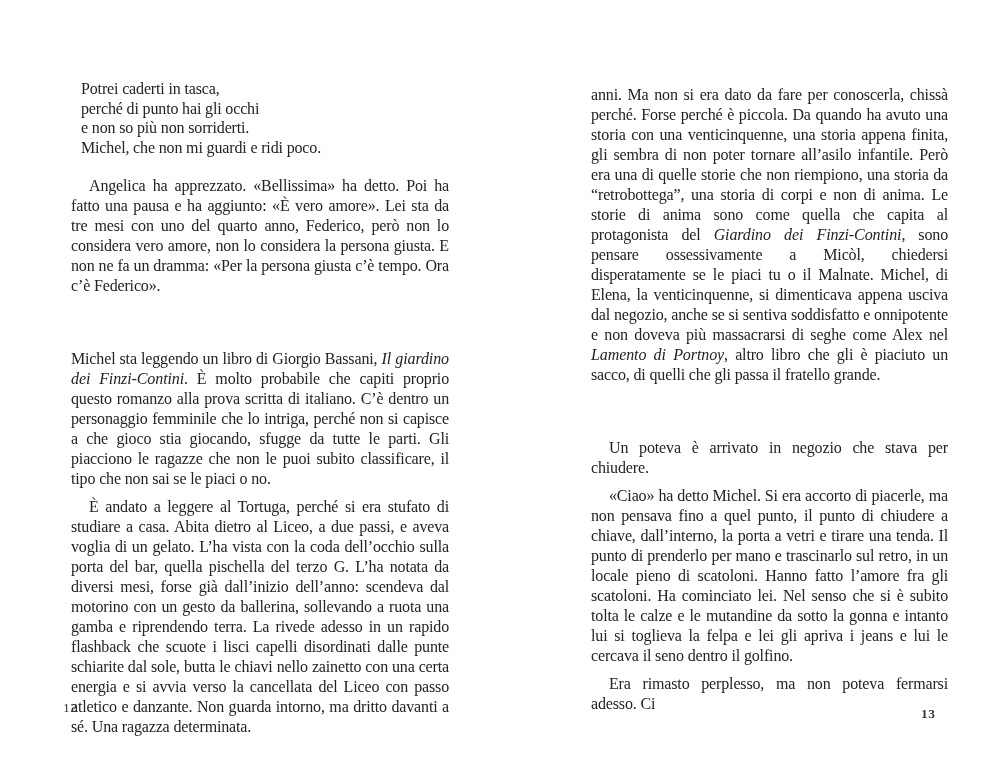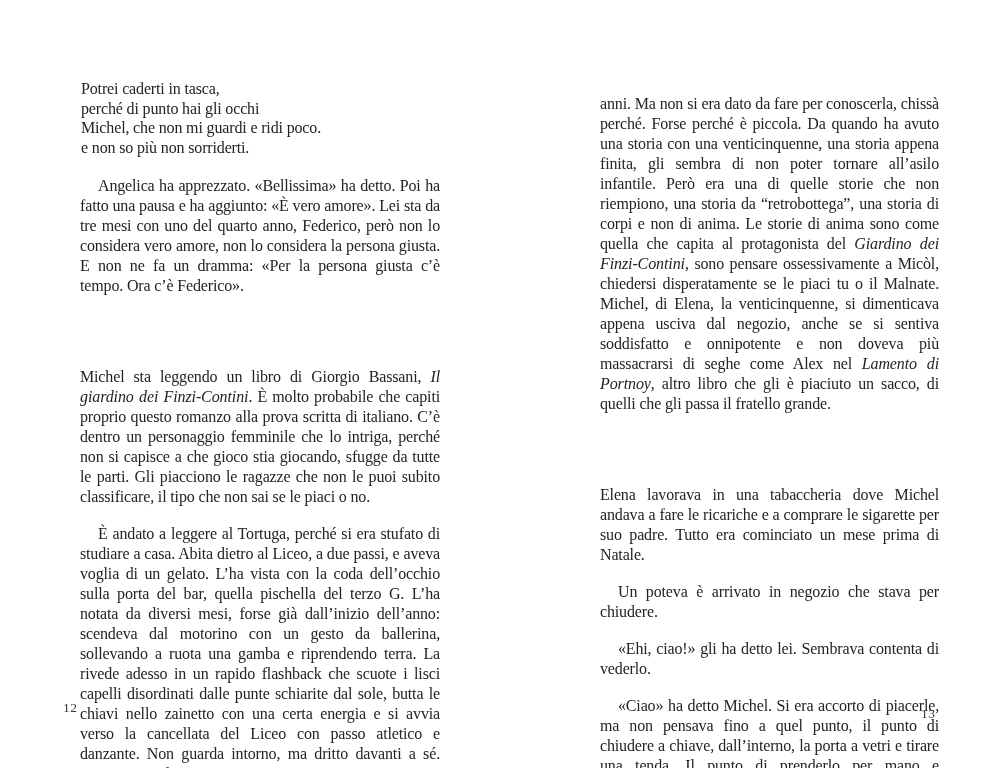--- a/index.html
+++ b/index.html
@@ -41,21 +41,21 @@
   }
   .poem {
     margin: 0 0 19px 18px;
     line-height: 19.5px;
     text-align: left;
   }
   .poem-line {
     white-space: nowrap;
   }
   p.para {
-    margin: 17px;
+    margin: 8px;
     padding: 0;
   }
   p.para.indent {
     text-indent: 18px;
   }
   .section-break {
     height: 37px;
   }
   .page-number {
     position: absolute;
@@ -63,46 +63,45 @@
     letter-spacing: 0.5px;
     color: #3a3a3a;
   }
   .page-number.left-num {
     left: 63px;
     top: 700px;
   }
   .page-number.right-num {
     left: 921px;
     top: 706px;
+    font-weight: bold;
   }
   i { letter-spacing: -0.1px; }
 </style>
 </head>
 <body>
 
 <div class="book-spread">
 
   <div class="page-column left">
     <div class="poem">
       <div class="poem-line">Potrei caderti in tasca,</div>
       <div class="poem-line">perché di punto hai gli occhi</div>
+      <div class="poem-line">e non so più non sorriderti.</div>
       <div class="poem-line">Michel, che non mi guardi e ridi poco.</div>
-      <div class="poem-line">e non so più non sorriderti.</div>
     </div>
     <p class="para indent">Angelica ha apprezzato. «Bellissima» ha detto. Poi ha fatto una pausa e ha aggiunto: «È vero amore». Lei sta da tre mesi con uno del quarto anno, Federico, però non lo considera vero amore, non lo considera la persona giusta. E non ne fa un dramma: «Per la persona giusta c’è tempo. Ora c’è Federico».</p>
     <div class="section-break"></div>
     <p class="para">Michel sta leggendo un libro di Giorgio Bassani, <i>Il giardino dei Finzi-Contini</i>. È molto probabile che capiti proprio questo romanzo alla prova scritta di italiano. C’è dentro un personaggio femminile che lo intriga, perché non si capisce a che gioco stia giocando, sfugge da tutte le parti. Gli piacciono le ragazze che non le puoi subito classificare, il tipo che non sai se le piaci o no.</p>
     <p class="para indent">È andato a leggere al Tortuga, perché si era stufato di studiare a casa. Abita dietro al Liceo, a due passi, e aveva voglia di un gelato. L’ha vista con la coda dell’occhio sulla porta del bar, quella pischella del terzo G. L’ha notata da diversi mesi, forse già dall’inizio dell’anno: scendeva dal motorino con un gesto da ballerina, sollevando a ruota una gamba e riprendendo terra. La rivede adesso in un rapido flashback che scuote i lisci capelli disordinati dalle punte schiarite dal sole, butta le chiavi nello zainetto con una certa energia e si avvia verso la cancellata del Liceo con passo atletico e danzante. Non guarda intorno, ma dritto davanti a sé. Una ragazza determinata.</p>
   </div>
   <div class="page-number left-num">12</div>
 
   <div class="page-column right">
     <p class="para">anni. Ma non si era dato da fare per conoscerla, chissà perché. Forse perché è piccola. Da quando ha avuto una storia con una venticinquenne, una storia appena finita, gli sembra di non poter tornare all’asilo infantile. Però era una di quelle storie che non riempiono, una storia da “retrobottega”, una storia di corpi e non di anima. Le storie di anima sono come quella che capita al protagonista del <i>Giardino dei Finzi-Contini</i>, sono pensare ossessivamente a Micòl, chiedersi disperatamente se le piaci tu o il Malnate. Michel, di Elena, la venticinquenne, si dimenticava appena usciva dal negozio, anche se si sentiva soddisfatto e onnipotente e non doveva più massacrarsi di seghe come Alex nel <i>Lamento di Portnoy</i>, altro libro che gli è piaciuto un sacco, di quelli che gli passa il fratello grande.</p>
     <div class="section-break"></div>
-    <p class="para">Elena lavorava in una tabaccheria dove Michel andava a fare le ricariche e a comprare le sigarette per suo padre. Tutto era cominciato un mese prima di Natale.</p>
     <p class="para indent">Un poteva è arrivato in negozio che stava per chiudere.</p>
-    <p class="para indent">«Ehi, ciao!» gli ha detto lei. Sembrava contenta di vederlo.</p>
     <p class="para indent">«Ciao» ha detto Michel. Si era accorto di piacerle, ma non pensava fino a quel punto, il punto di chiudere a chiave, dall’interno, la porta a vetri e tirare una tenda. Il punto di prenderlo per mano e trascinarlo sul retro, in un locale pieno di scatoloni. Hanno fatto l’amore fra gli scatoloni. Ha cominciato lei. Nel senso che si è subito tolta le calze e le mutandine da sotto la gonna e intanto lui si toglieva la felpa e lei gli apriva i jeans e lui le cercava il seno dentro il golfino.</p>
     <p class="para indent">Era rimasto perplesso, ma non poteva fermarsi adesso. Ci</p>
   </div>
   <div class="page-number right-num">13</div>
 
 </div>
 
 </body></html>

